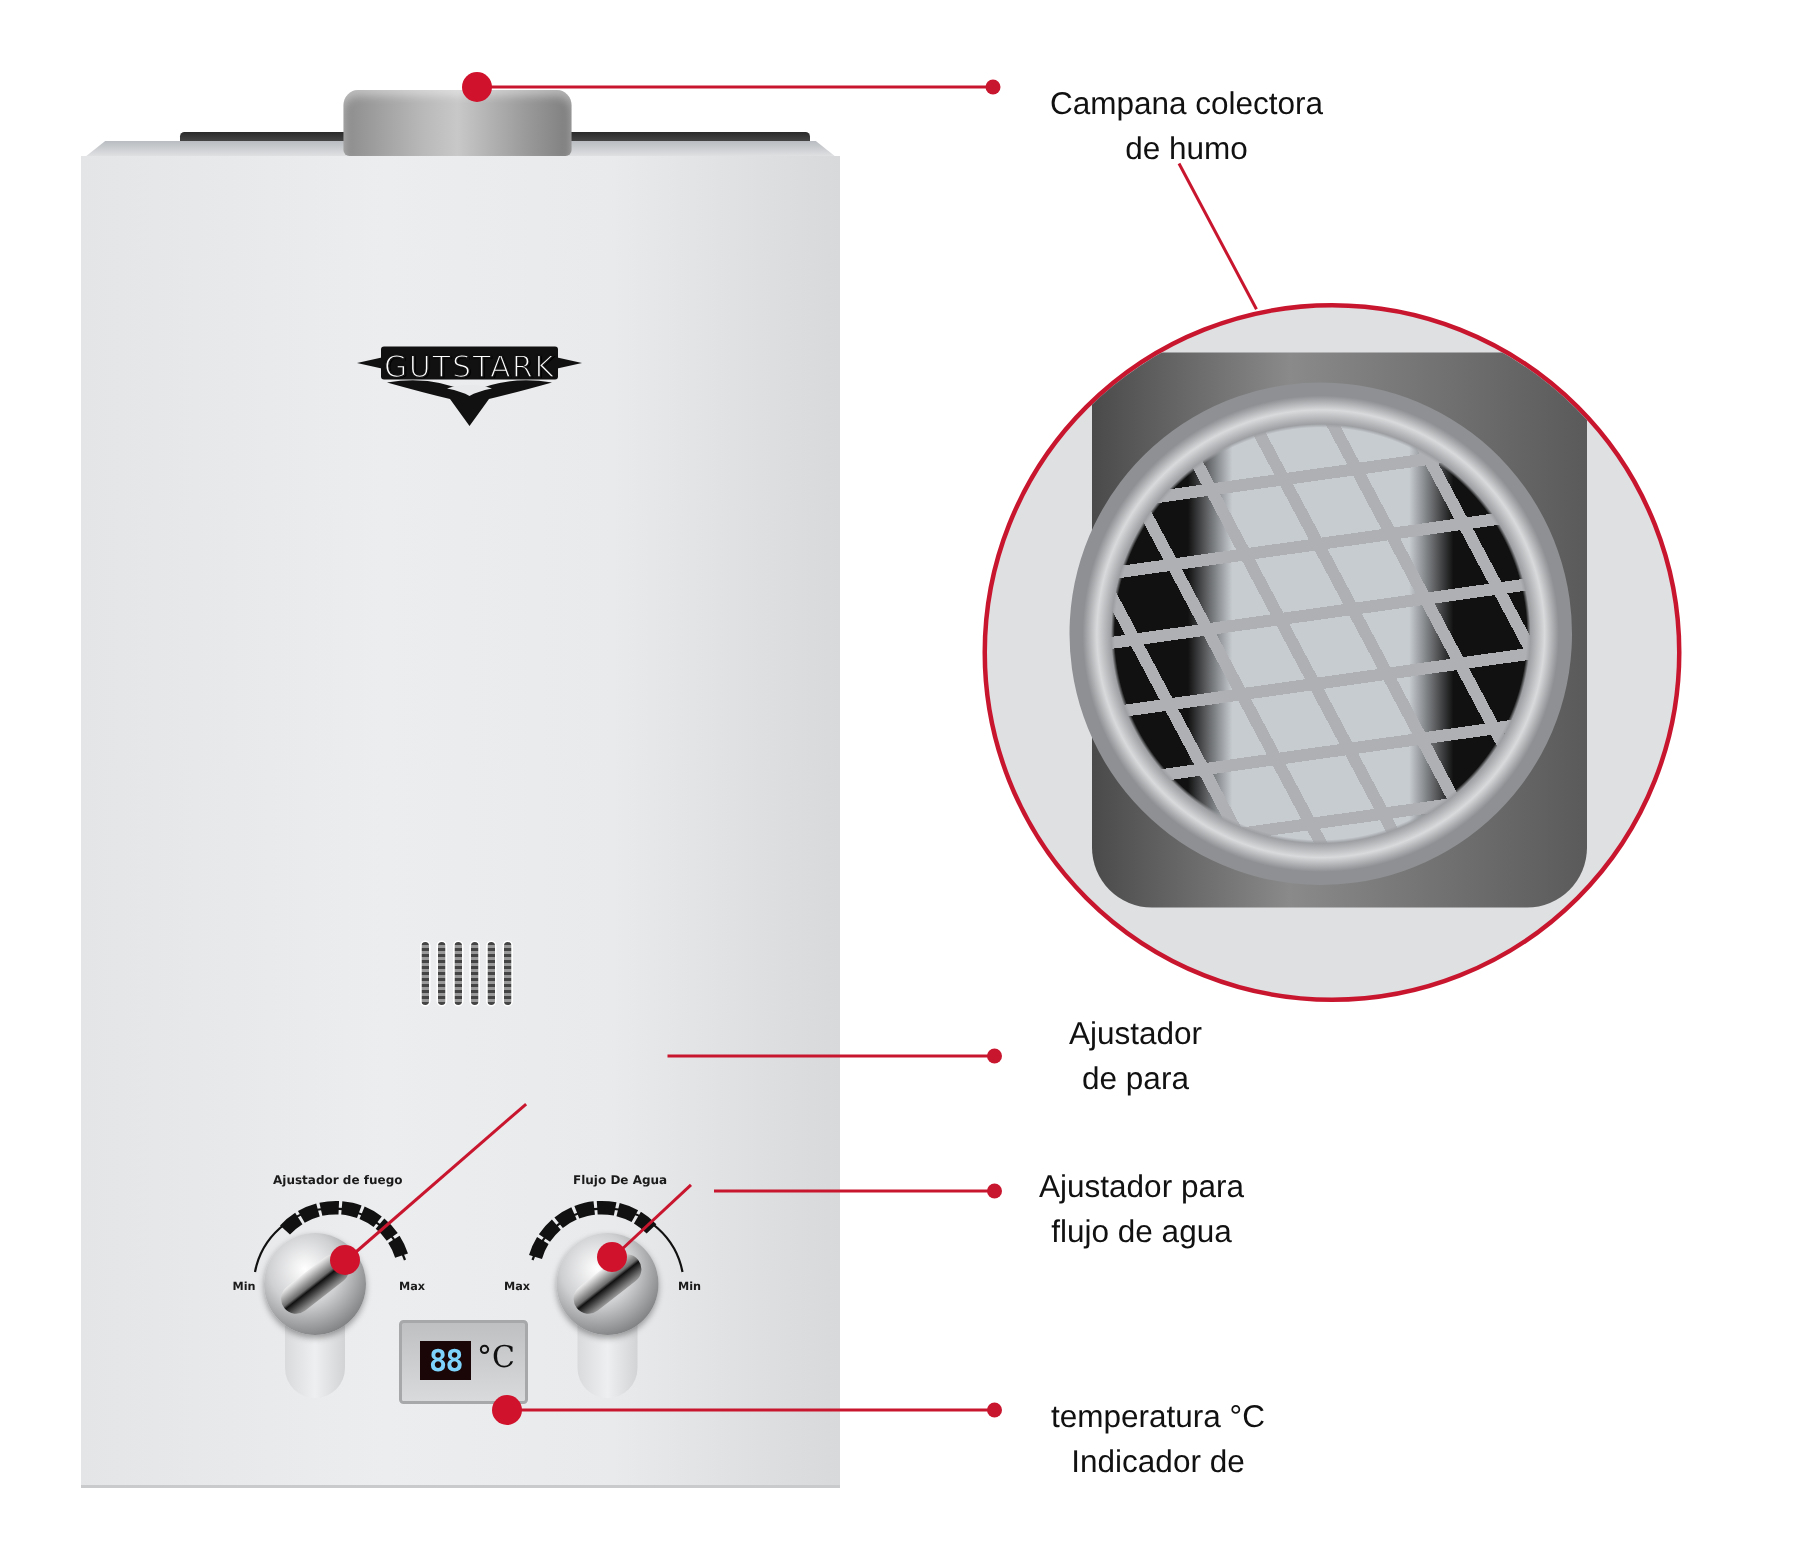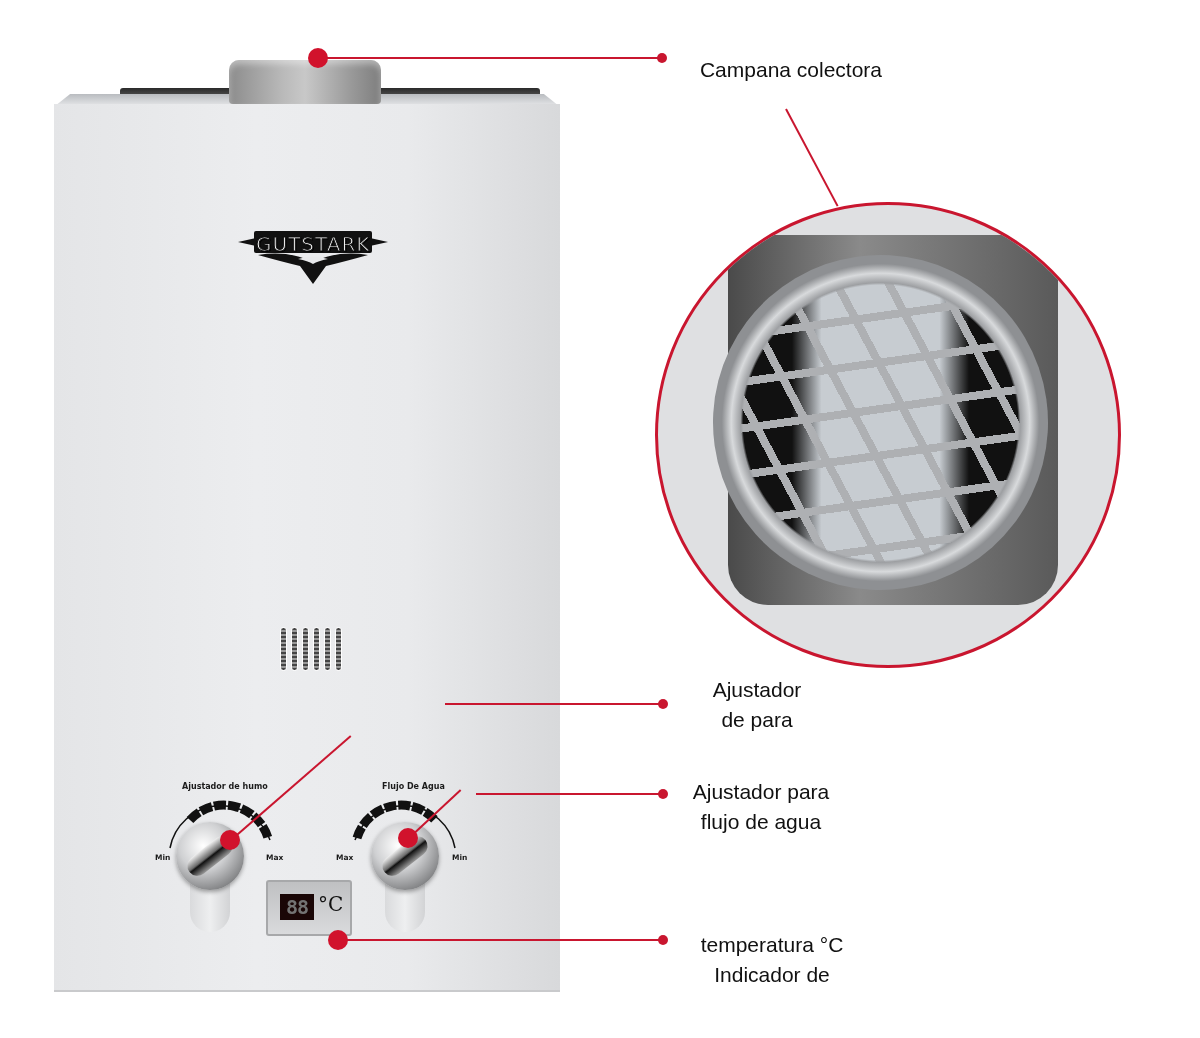--- a/index.html
+++ b/index.html
@@ -41,21 +41,21 @@
   .knob-grip { position: absolute; left: 8px; top: 24px; width: 52px; height: 20px; border-radius: 10px;
     background: linear-gradient(#eeeeee, #6c6c6c 45%, #111 55%, #9a9a9a);
     transform: rotate(-38deg); }
   .knob-stem { width: 40px; height: 70px; border-radius: 0 0 20px 20px;
     background: linear-gradient(90deg, #d9dadc, #eeeff0 50%, #d2d3d5); }
 
   
   .display-frame { left: 266px; top: 880px; width: 82px; height: 52px;
     background: linear-gradient(#bfc0c2, #d9dadc); border: 2px solid #a7a8aa; border-radius: 3px; }
   .display-screen { position: absolute; left: 12px; top: 12px; width: 34px; height: 26px; background: #1a0606;
-    color: #737373; font-family: "DejaVu Sans Mono", monospace; font-weight: bold; font-size: 20px;
+    color: #7dd3fc; font-family: "DejaVu Sans Mono", monospace; font-weight: bold; font-size: 20px;
     line-height: 26px; text-align: center; letter-spacing: -1px; }
   .display-unit { position: absolute; left: 50px; top: 10px; font-size: 20px; color: #111;
     font-family: "DejaVu Serif", serif; }
 
   
   .zoom-circle { left: 655px; top: 202px; width: 460px; height: 460px; border-radius: 50%;
     border: 3px solid #c9162f; overflow: hidden; background: #dfe0e2; }
   .zoom-housing { position: absolute; left: 70px; top: 30px; width: 330px; height: 370px;
     background: linear-gradient(90deg, #4a4a4a, #8a8a8a 40%, #5a5a5a); border-radius: 0 0 40px 40px; }
   .zoom-ring { position: absolute; left: 55px; top: 50px; width: 335px; height: 335px; border-radius: 50%;
@@ -99,21 +99,21 @@
 
 <div class="abs vent">
   <div class="vent-slot"></div>
   <div class="vent-slot"></div>
   <div class="vent-slot"></div>
   <div class="vent-slot"></div>
   <div class="vent-slot"></div>
   <div class="vent-slot"></div>
 </div>
 
-<div class="abs ctrl-label" style="left:182px;top:782px;">Ajustador de humo</div>
+<div class="abs ctrl-label" style="left:182px;top:782px;">Ajustador de fuego</div>
 <svg class="abs" style="left:160px;top:790px;" width="120" height="60" viewBox="0 0 120 60">
   <path d="M10,58 A52,52 0 0 1 110,50" fill="none" stroke="#111" stroke-width="1.5"></path>
   <path d="M30,30 A46,46 0 0 1 108,48" fill="none" stroke="#111" stroke-width="9" stroke-dasharray="12 2"></path>
 </svg>
 <div class="abs small-label" style="left:155px;top:853px;">Min</div>
 <div class="abs small-label" style="left:266px;top:853px;">Max</div>
 <div class="abs knob-stem" style="left:190px;top:862px;"></div>
 <div class="abs knob" style="left:176px;top:822px;">
   <div class="knob-grip"></div>
 </div>
@@ -156,20 +156,21 @@
 <div class="leader" style="left:476px;top:793px;width:187px;"></div>
 <div class="dot-big" style="left:408px;top:838px;"></div>
 <div class="dot-small" style="left:663px;top:794px;"></div>
 
 <div class="leader" style="left:338px;top:939px;width:325px;"></div>
 <div class="dot-big" style="left:338px;top:940px;"></div>
 <div class="dot-small" style="left:663px;top:940px;"></div>
 
 <div class="callout" style="left:676px;top:43px;width:230px;">
   <div>Campana colectora</div>
+  <div>de humo</div>
 </div>
 <div class="callout" style="left:697px;top:663px;width:120px;">
   <div>Ajustador</div>
   <div>de para</div>
 </div>
 <div class="callout" style="left:676px;top:765px;width:170px;">
   <div>Ajustador para</div>
   <div>flujo de agua</div>
 </div>
 <div class="callout" style="left:682px;top:918px;width:180px;">

